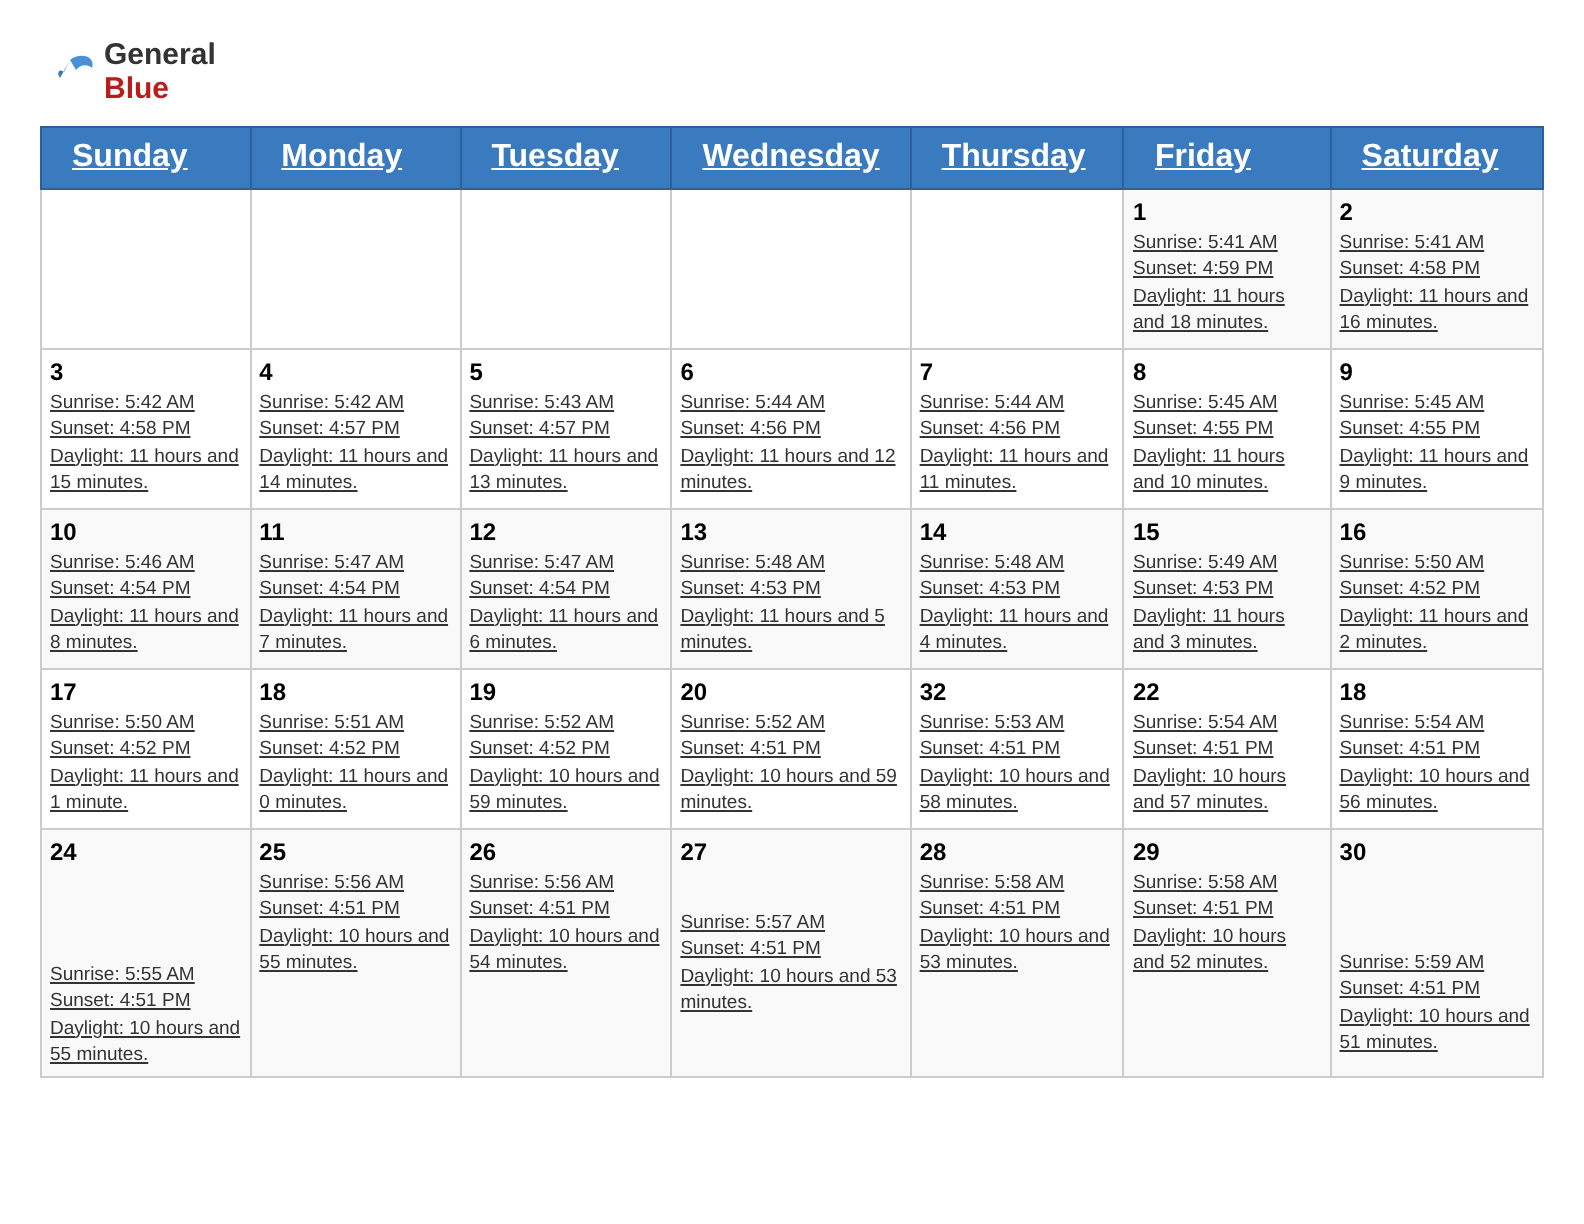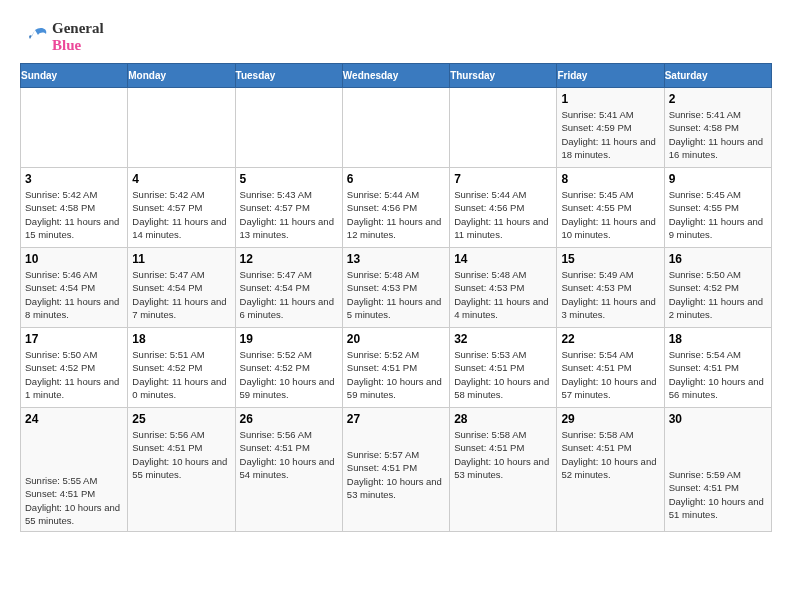--- a/index.html
+++ b/index.html
@@ -13,21 +13,20 @@
     .header-section {
       display: flex;
       justify-content: space-between;
       align-items: flex-start;
       margin-bottom: 10px;
     }
     .logo {
       display: flex;
       align-items: center;
       gap: 4px;
-      font-family: Liberation Serif, serif;
     }
     .title-section {
       text-align: right;
     }
     .calendar-title {
       font-size: 32px;
       font-weight: bold;
       color: #333;
     }
     .calendar-subtitle {
@@ -35,25 +34,26 @@
       color: #555;
     }
     table {
       width: 100%;
       border-collapse: collapse;
       font-size: 11px;
     }
     thead tr th {
       background-color: #3a7abf;
       color: white;
-      padding: 6px 0;
+      padding: 6px 15px;
       text-align: left;
-      font-size: 10px;
+      font-size: 16px;
       font-weight: bold;
       border: 1px solid #2d6099;
+      text-decoration: underline;
     }
     tbody tr td {
       border: 1px solid #ccc;
       vertical-align: top;
       padding: 4px;
       min-height: 80px;
       height: 80px;
       width: calc(100% / 7);
       background: #fff;
     }
@@ -62,38 +62,39 @@
     }
     .cell-day {
       font-weight: bold;
       font-size: 12px;
       margin-bottom: 2px;
     }
     .cell-info {
       font-size: 9.5px;
       color: #333;
       line-height: 1.4;
+      text-decoration: underline;
     }
     .empty-cell {
       background: #fff !important;
     }
   </style>
 </head>
 <body>
 
 <div class="header-section">
   <div class="logo">
   <div style="display:flex;align-items:center;gap:2px;">
     <svg width="30" height="30" viewBox="0 0 30 30">
       <path d="M15 8 C20 4, 28 6, 26 12 C24 10, 20 10, 18 13 L15 8Z" fill="#4a90d9"></path>
       <path d="M15 8 L12 14 C10 12, 8 14, 10 17 L15 8Z" fill="#3a7abf"></path>
     </svg>
     <div>
       <div style="font-size:15px;font-weight:bold;color:#333;line-height:1.1;">General</div>
-      <div style="font-size:15px;font-weight:bold;color:#ec4899;line-height:1.1;">Blue</div>
+      <div style="font-size:15px;font-weight:bold;color:#b91c1c;line-height:1.1;">Blue</div>
     </div>
   </div>
 </div>
   <div class="title-section">
     <div class="calendar-title"></div>
     <div class="calendar-subtitle"></div>
   </div>
 </div>
 
 <table>

